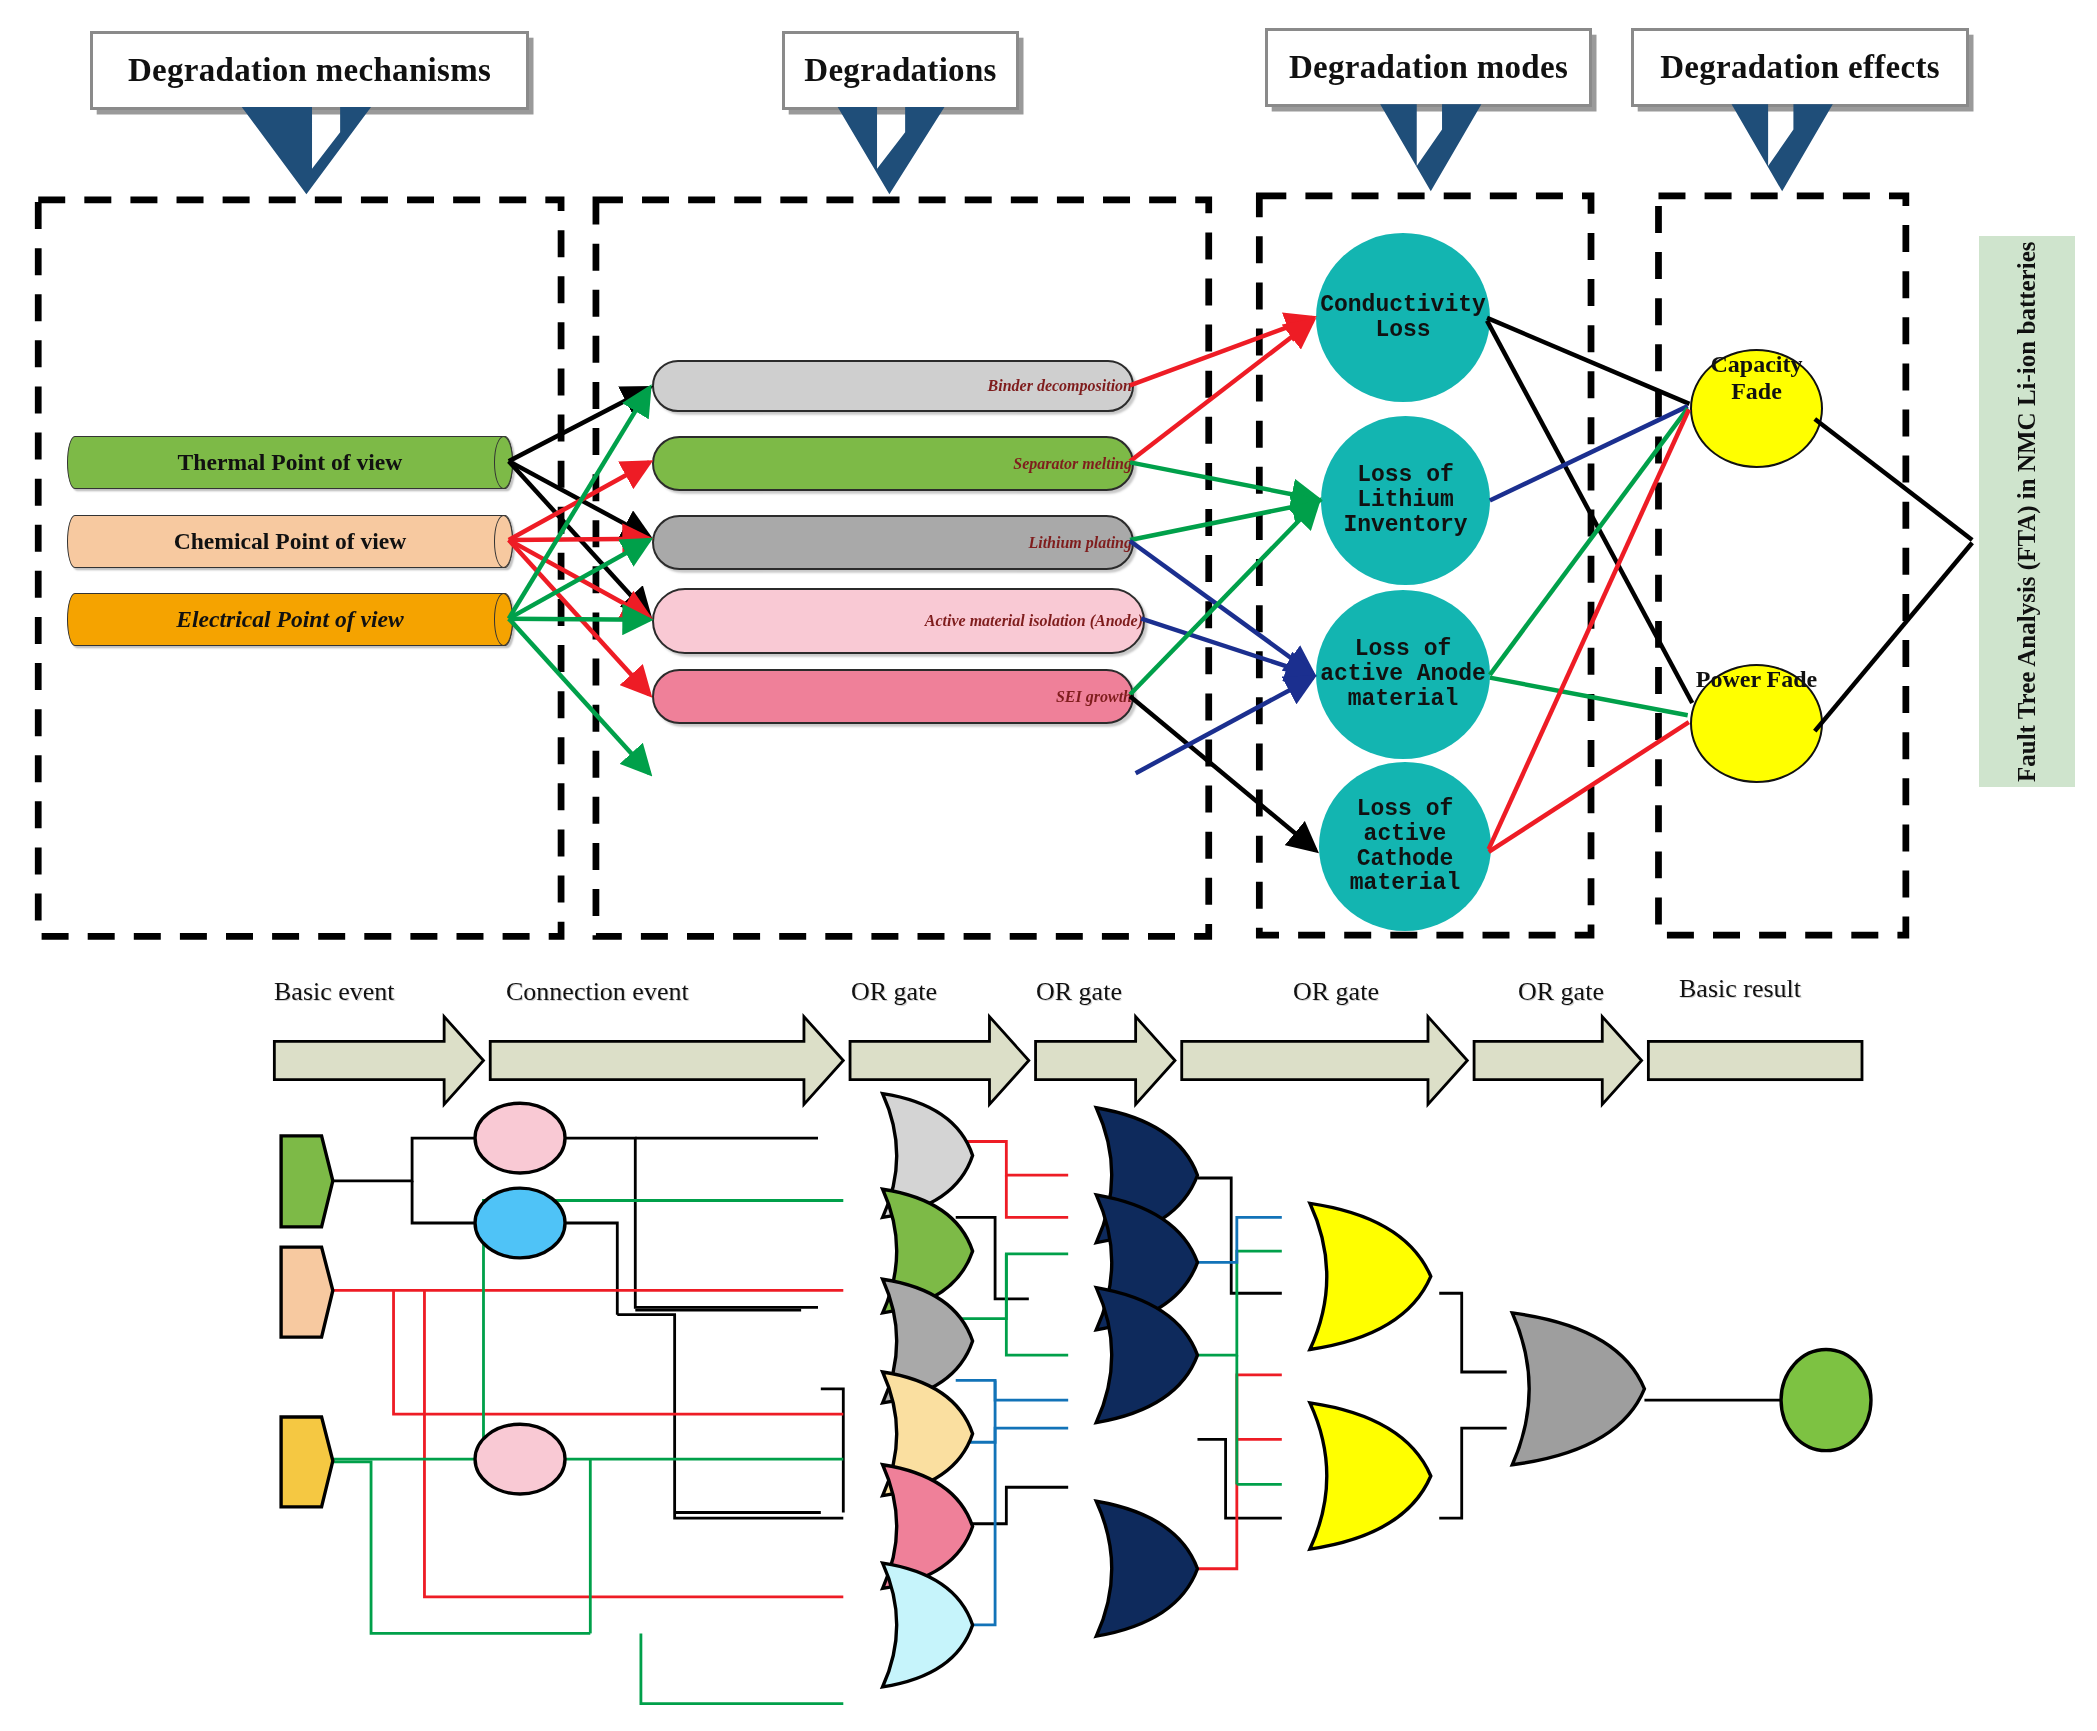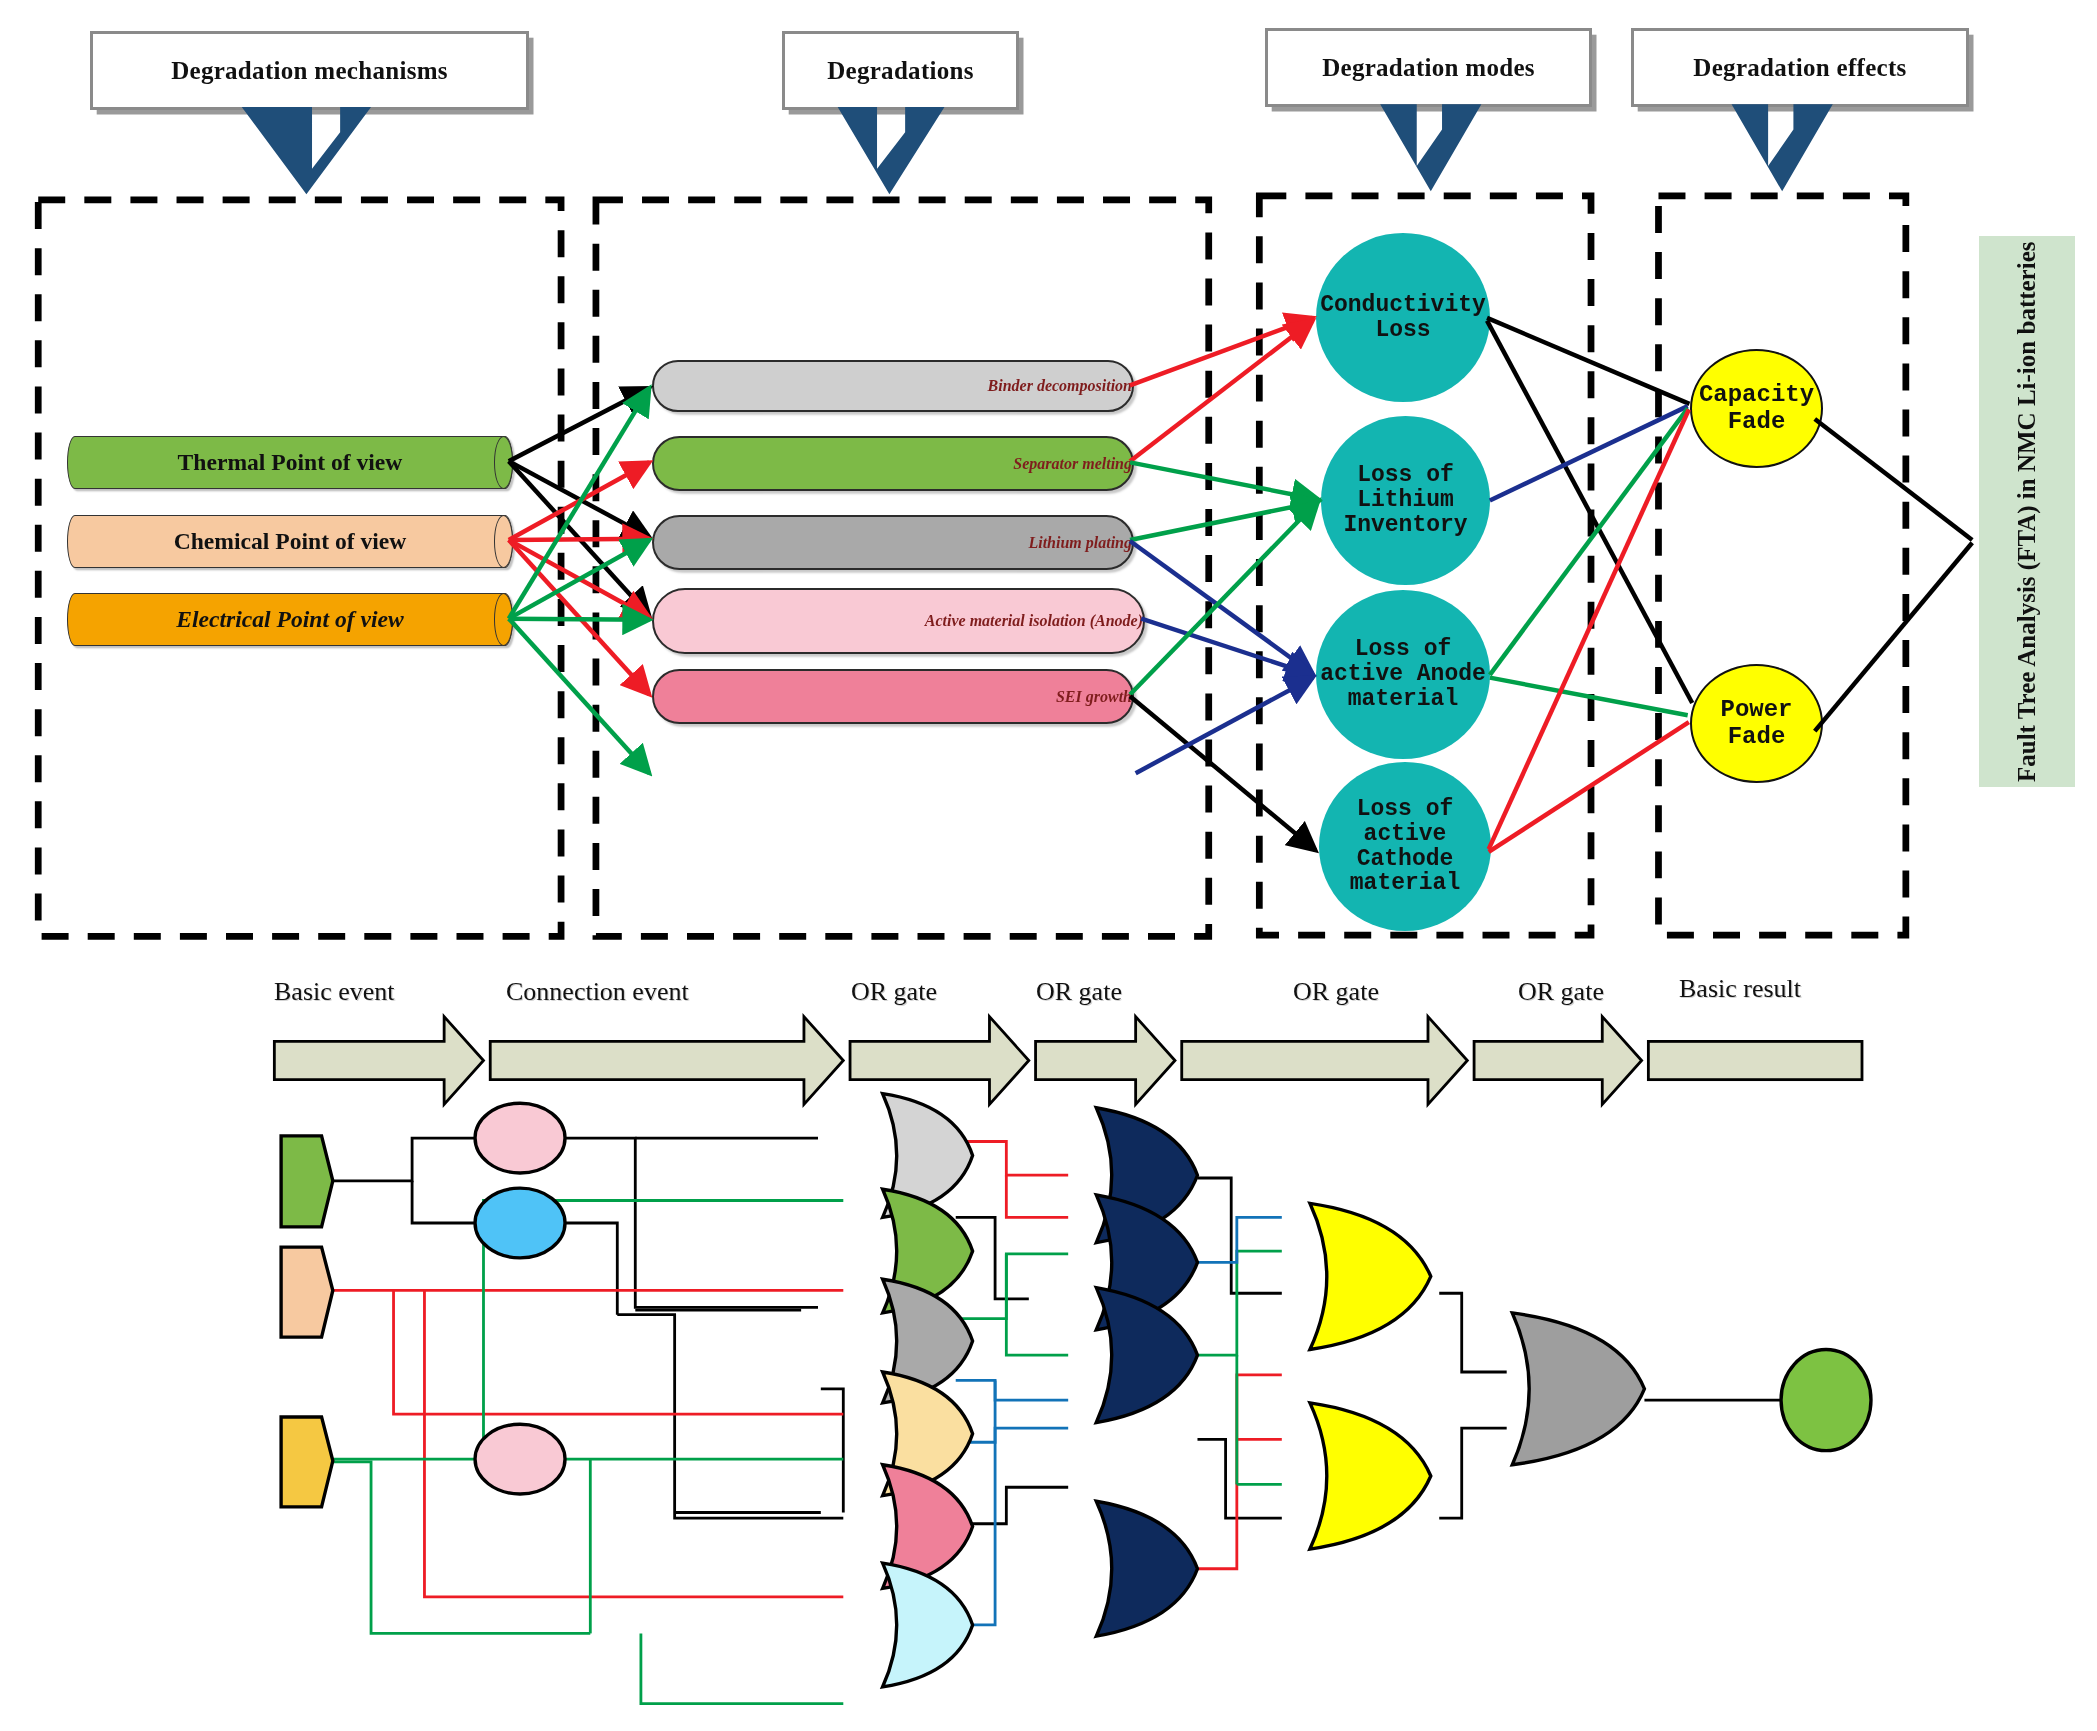--- a/index.html
+++ b/index.html
@@ -4,42 +4,42 @@
 <style>
   html,body{margin:0;padding:0;background:#fff;}
   body{font-family:"Liberation Serif", serif;}
   #page{position:relative;width:2097px;height:1732px;background:#fff;overflow:hidden;}
   svg#canvas{position:absolute;left:0;top:0;width:2097px;height:1732px;}
 
   .hdrbox{position:absolute;background:#fff;border:3.4px solid #8a8a8a;
           box-shadow:5.6px 5.6px 0 -1.1px #9a9a9a;
           display:flex;align-items:center;justify-content:center;
           font-weight:bold;color:#111;text-align:center;line-height:1.1;}
-  .hdrbox span{font-size:25px;letter-spacing:0.3px;}
+  .hdrbox span{font-size:33px;letter-spacing:0.3px;}
 
   .cyl{position:absolute;display:flex;align-items:center;justify-content:center;
        border:1.7px solid #333;border-radius:7.9px/50%;
        font-weight:bold;font-size:23.6px;color:#111;text-align:center;
        box-shadow:2.2px 2.2px 1.7px rgba(0,0,0,.25);}
   .cyl::after{content:"";position:absolute;right:-1.1px;top:-0.6px;height:calc(100% + 1.1px);
        width:19px;border:1.7px solid #333;border-radius:50%;box-sizing:border-box;
        background:inherit;}
 
   .pill{position:absolute;display:flex;align-items:center;justify-content:flex-end;
         border:2.2px solid #2b2b2b;border-radius:562px;
         font-weight:bold;font-style:italic;font-size:16px;color:#7f1d1d;text-align:center;
         box-shadow:2.8px 2.8px 2.2px rgba(0,0,0,.22);}
 
   .mode{position:absolute;display:flex;align-items:center;justify-content:center;
         border-radius:50%;font-weight:bold;font-size:23px;color:#111;
         text-align:center;line-height:1.08;font-family:Liberation Mono, monospace;}
 
-  .effect{position:absolute;display:flex;align-items:center;justify-content:center;
+  .effect{position:absolute;display:flex;justify-content:center;
         border-radius:50%;border:2.8px solid #111;
-        font-weight:bold;font-size:24px;color:#111;text-align:center;line-height:1.12;font-family:Liberation Mono, monospace;}
+        font-weight:bold;font-size:24px;color:#111;text-align:center;line-height:1.12;}
 
   .vlabel{position:absolute;display:flex;align-items:center;justify-content:center;
         writing-mode:vertical-rl;transform:rotate(180deg);
         font-weight:bold;font-size:25px;color:#111;text-align:center;line-height:1.25;}
 
   .bandlabel{position:absolute;font-size:26px;color:#111;white-space:nowrap;
         text-shadow:1.1px 1.1px 0 rgba(0,0,0,.18);}
 </style>
 </head>
 <body>

